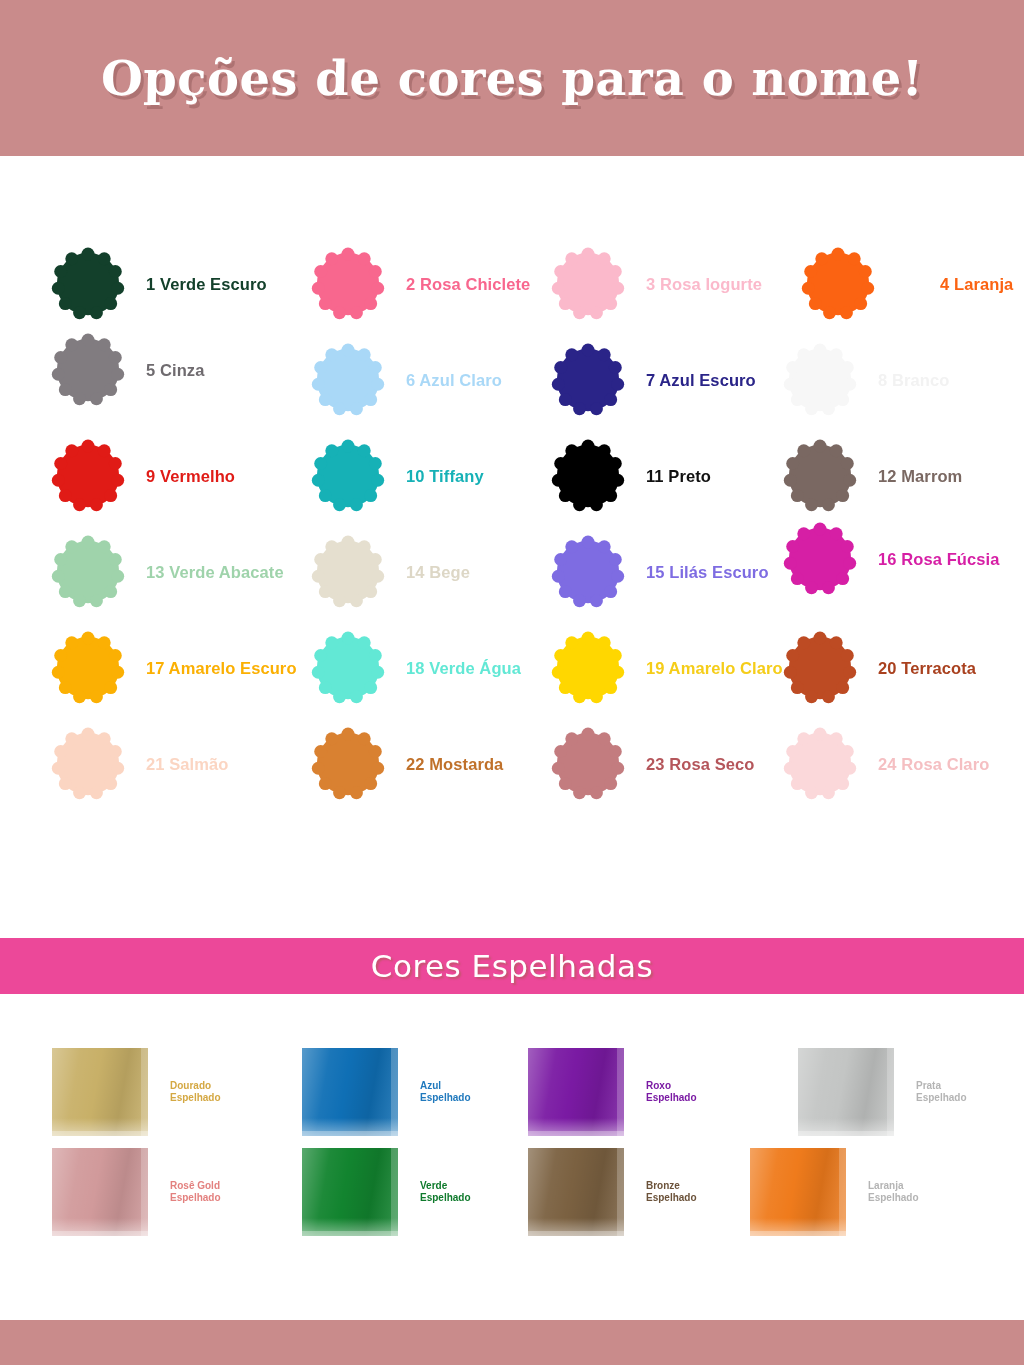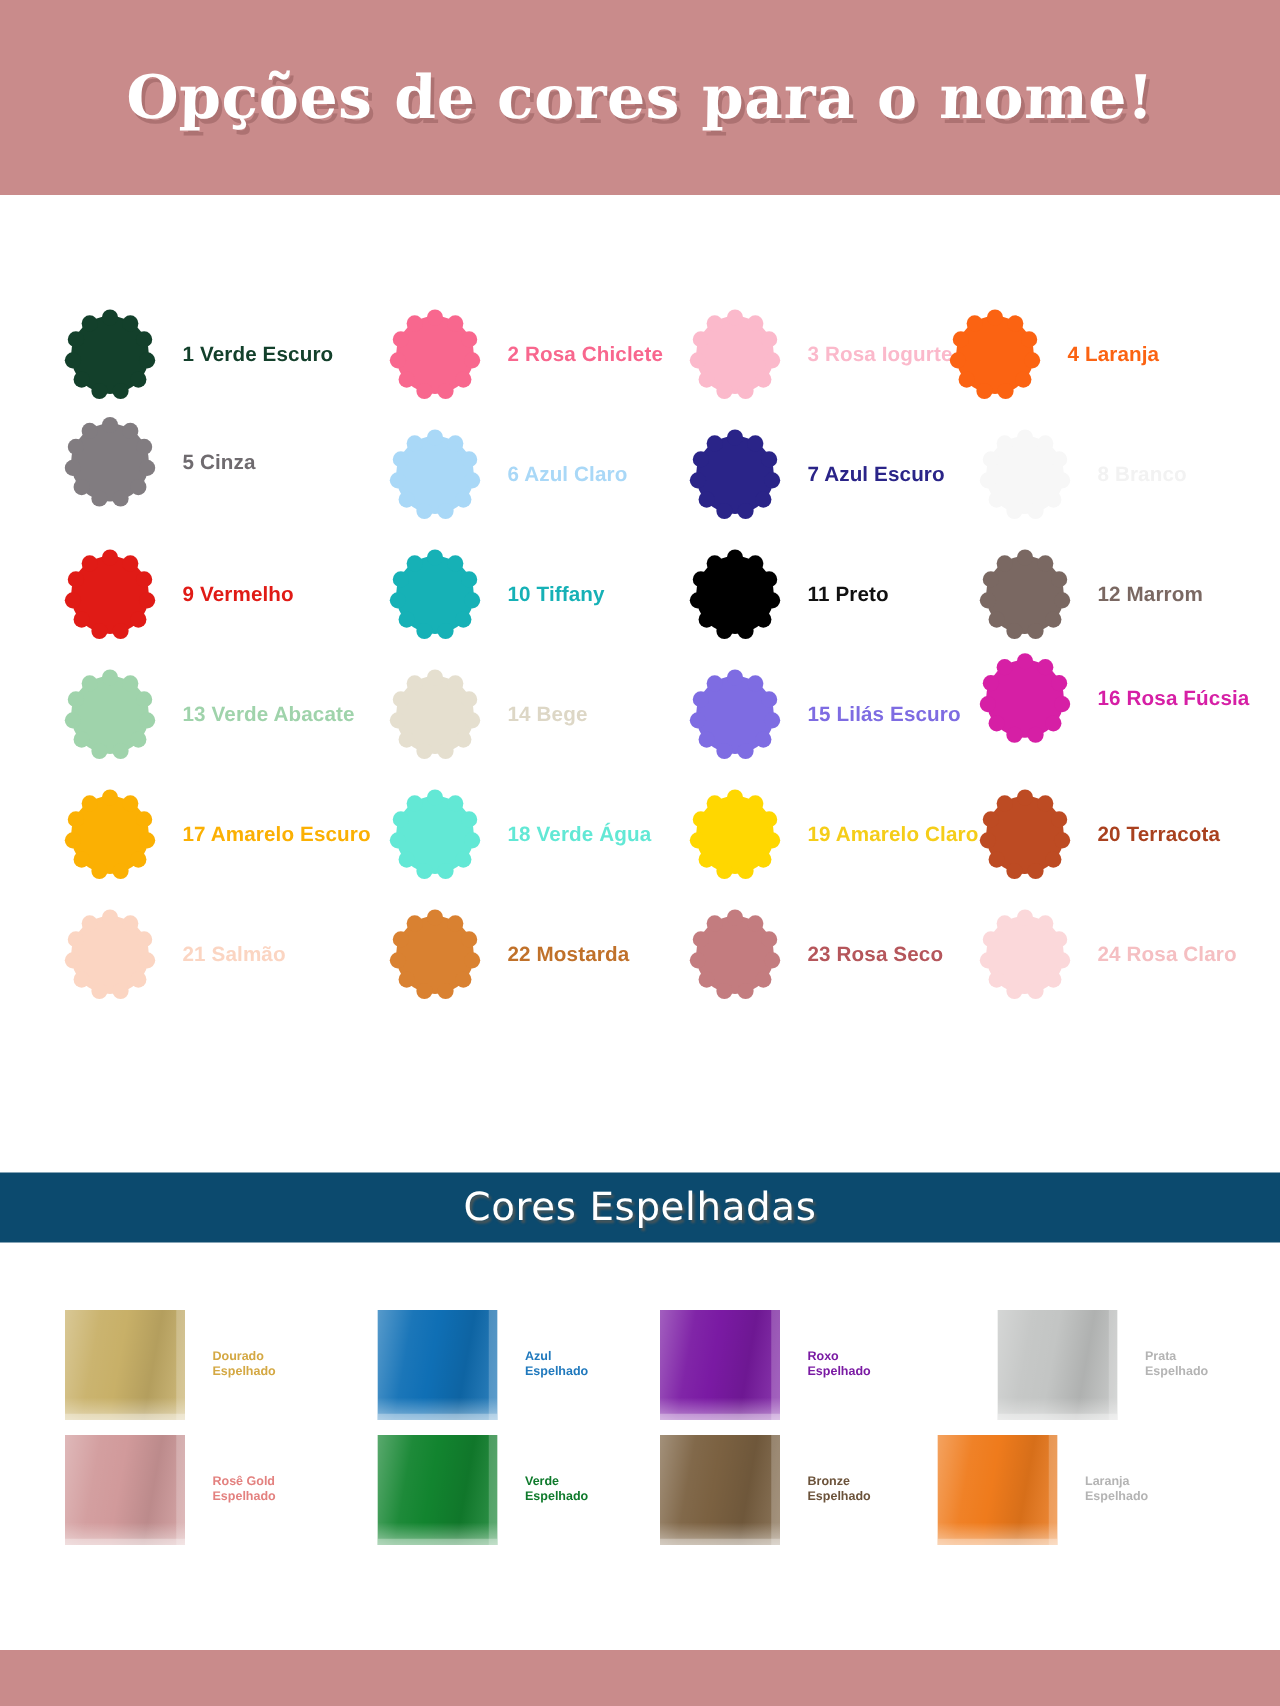--- a/index.html
+++ b/index.html
@@ -196,21 +196,21 @@
               <circle cx="38.87" cy="87.90" r="8.50" fill="#fbb9cb"></circle>
               <circle cx="20.15" cy="75.87" r="8.50" fill="#fbb9cb"></circle>
               <circle cx="10.90" cy="55.62" r="8.50" fill="#fbb9cb"></circle>
               <circle cx="14.07" cy="33.59" r="8.50" fill="#fbb9cb"></circle>
               <circle cx="28.64" cy="16.77" r="8.50" fill="#fbb9cb"></circle>
             </g>
           </svg>
         </div>
         <div class="swatch-label" style="color: rgb(251, 185, 203);">3 Rosa Iogurte</div>
       </div>
-      <div class="swatch-cell" style="left: 758px; top: 0px;">
+      <div class="swatch-cell" style="left: 800px; top: 0px; gap: 44px;">
         <div class="flower">
           <svg viewBox="0 0 100 100" width="76" height="76">
             <g>
               <circle cx="50" cy="50" r="41" fill="#fb6312"></circle>
               <circle cx="50.00" cy="10.50" r="8.50" fill="#fb6312"></circle>
               <circle cx="71.36" cy="16.77" r="8.50" fill="#fb6312"></circle>
               <circle cx="85.93" cy="33.59" r="8.50" fill="#fb6312"></circle>
               <circle cx="89.10" cy="55.62" r="8.50" fill="#fb6312"></circle>
               <circle cx="79.85" cy="75.87" r="8.50" fill="#fb6312"></circle>
               <circle cx="61.13" cy="87.90" r="8.50" fill="#fb6312"></circle>
@@ -639,21 +639,21 @@
               <circle cx="10.90" cy="55.62" r="8.50" fill="#fbd8da"></circle>
               <circle cx="14.07" cy="33.59" r="8.50" fill="#fbd8da"></circle>
               <circle cx="28.64" cy="16.77" r="8.50" fill="#fbd8da"></circle>
             </g>
           </svg>
         </div>
         <div class="swatch-label" style="color: rgb(245, 191, 194);">24 Rosa Claro</div>
       </div>
     </div>
 
-  <div class="mirror-band" style="background: #0c4a6e; align-items: center;">
+  <div class="mirror-band" style="background: #ec4899; align-items: center;">
     <div class="mirror-band-title">Cores Espelhadas</div>
   </div>
 
   <div class="mirror-grid">
       <div class="mirror-cell" style="left: 52px; top: 18px;">
         <div class="mirror-tile">
           <div class="face" style="background: rgb(200, 176, 104);"></div>
           <div class="sheen"></div>
           <div class="refl-bottom"></div>
           <div class="edge-r"></div>

